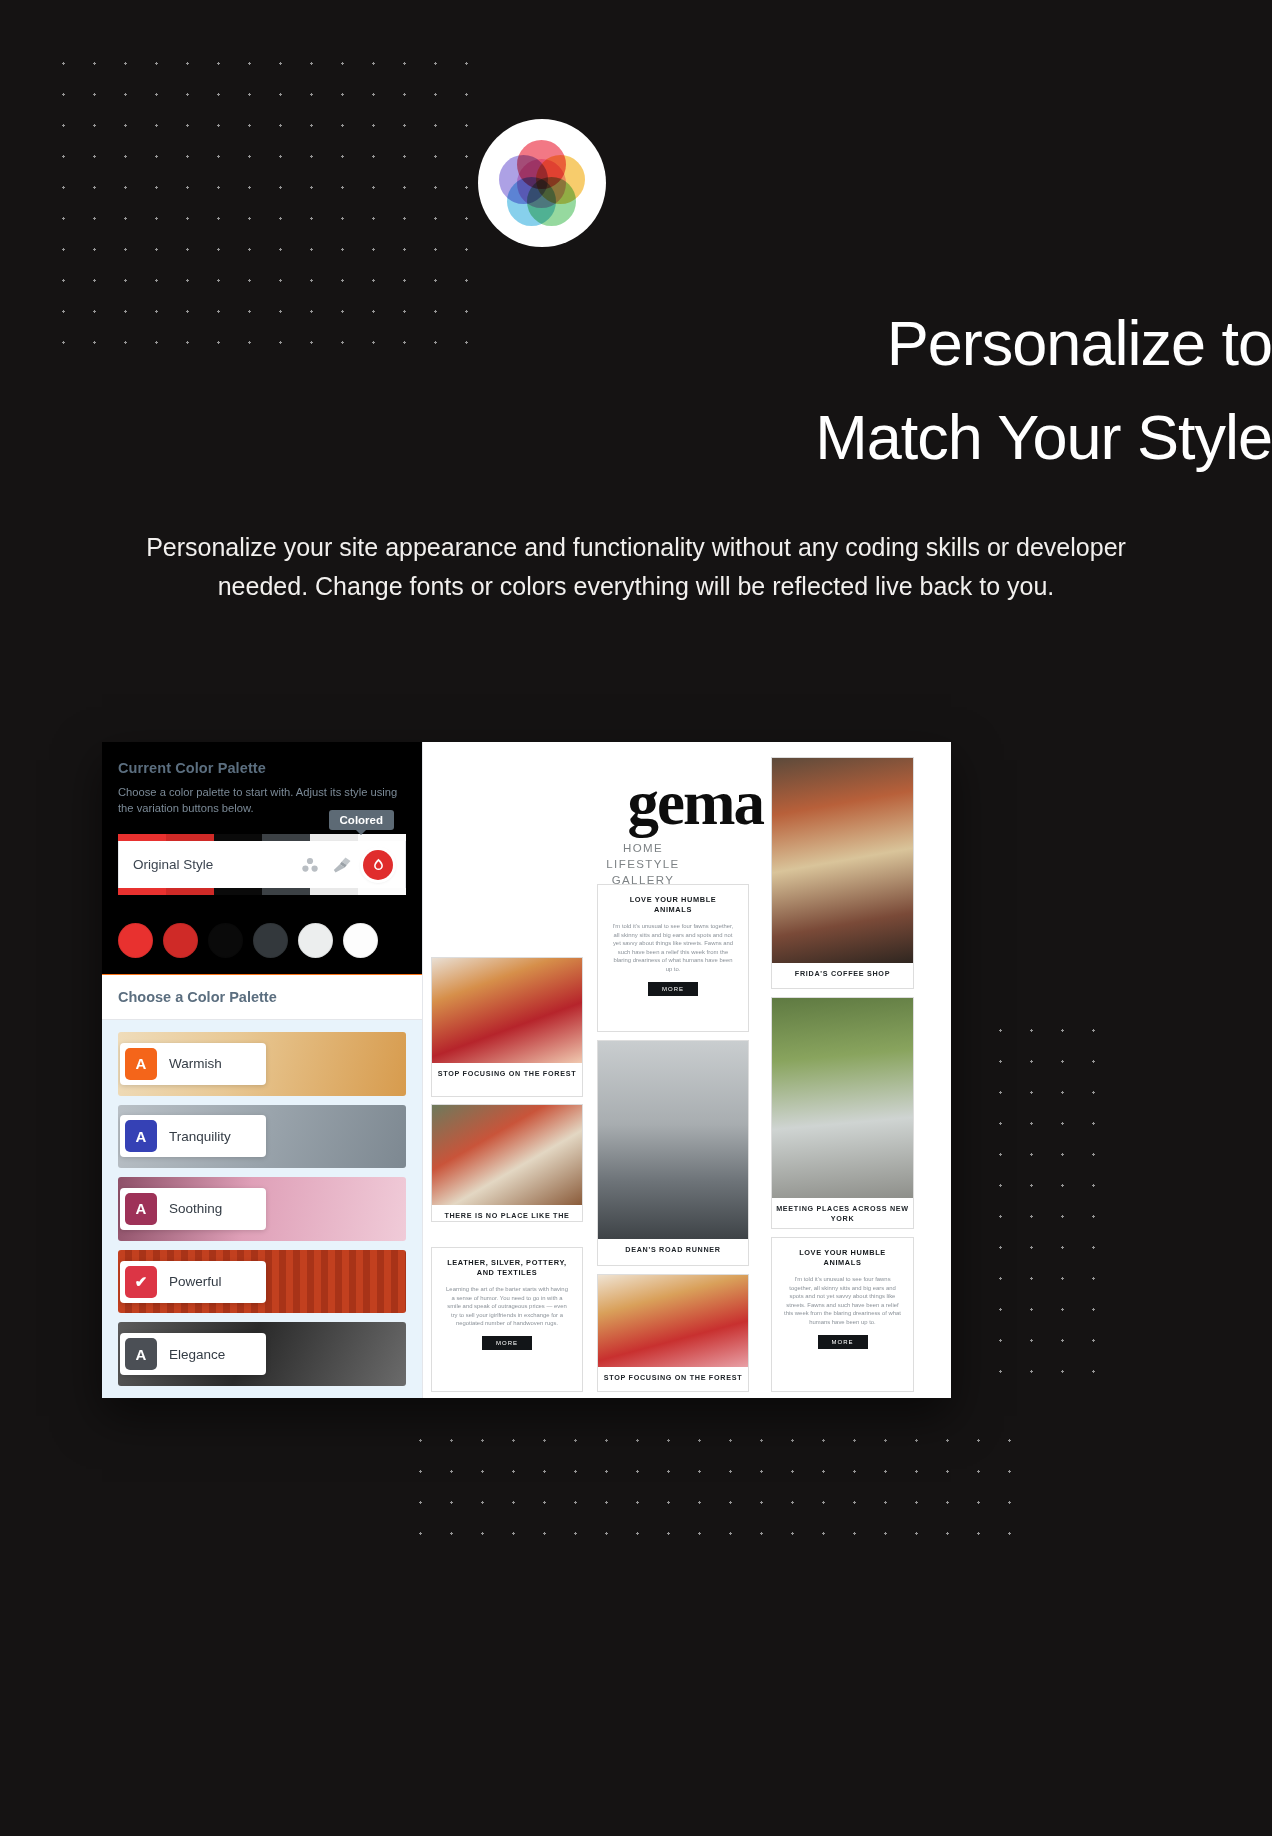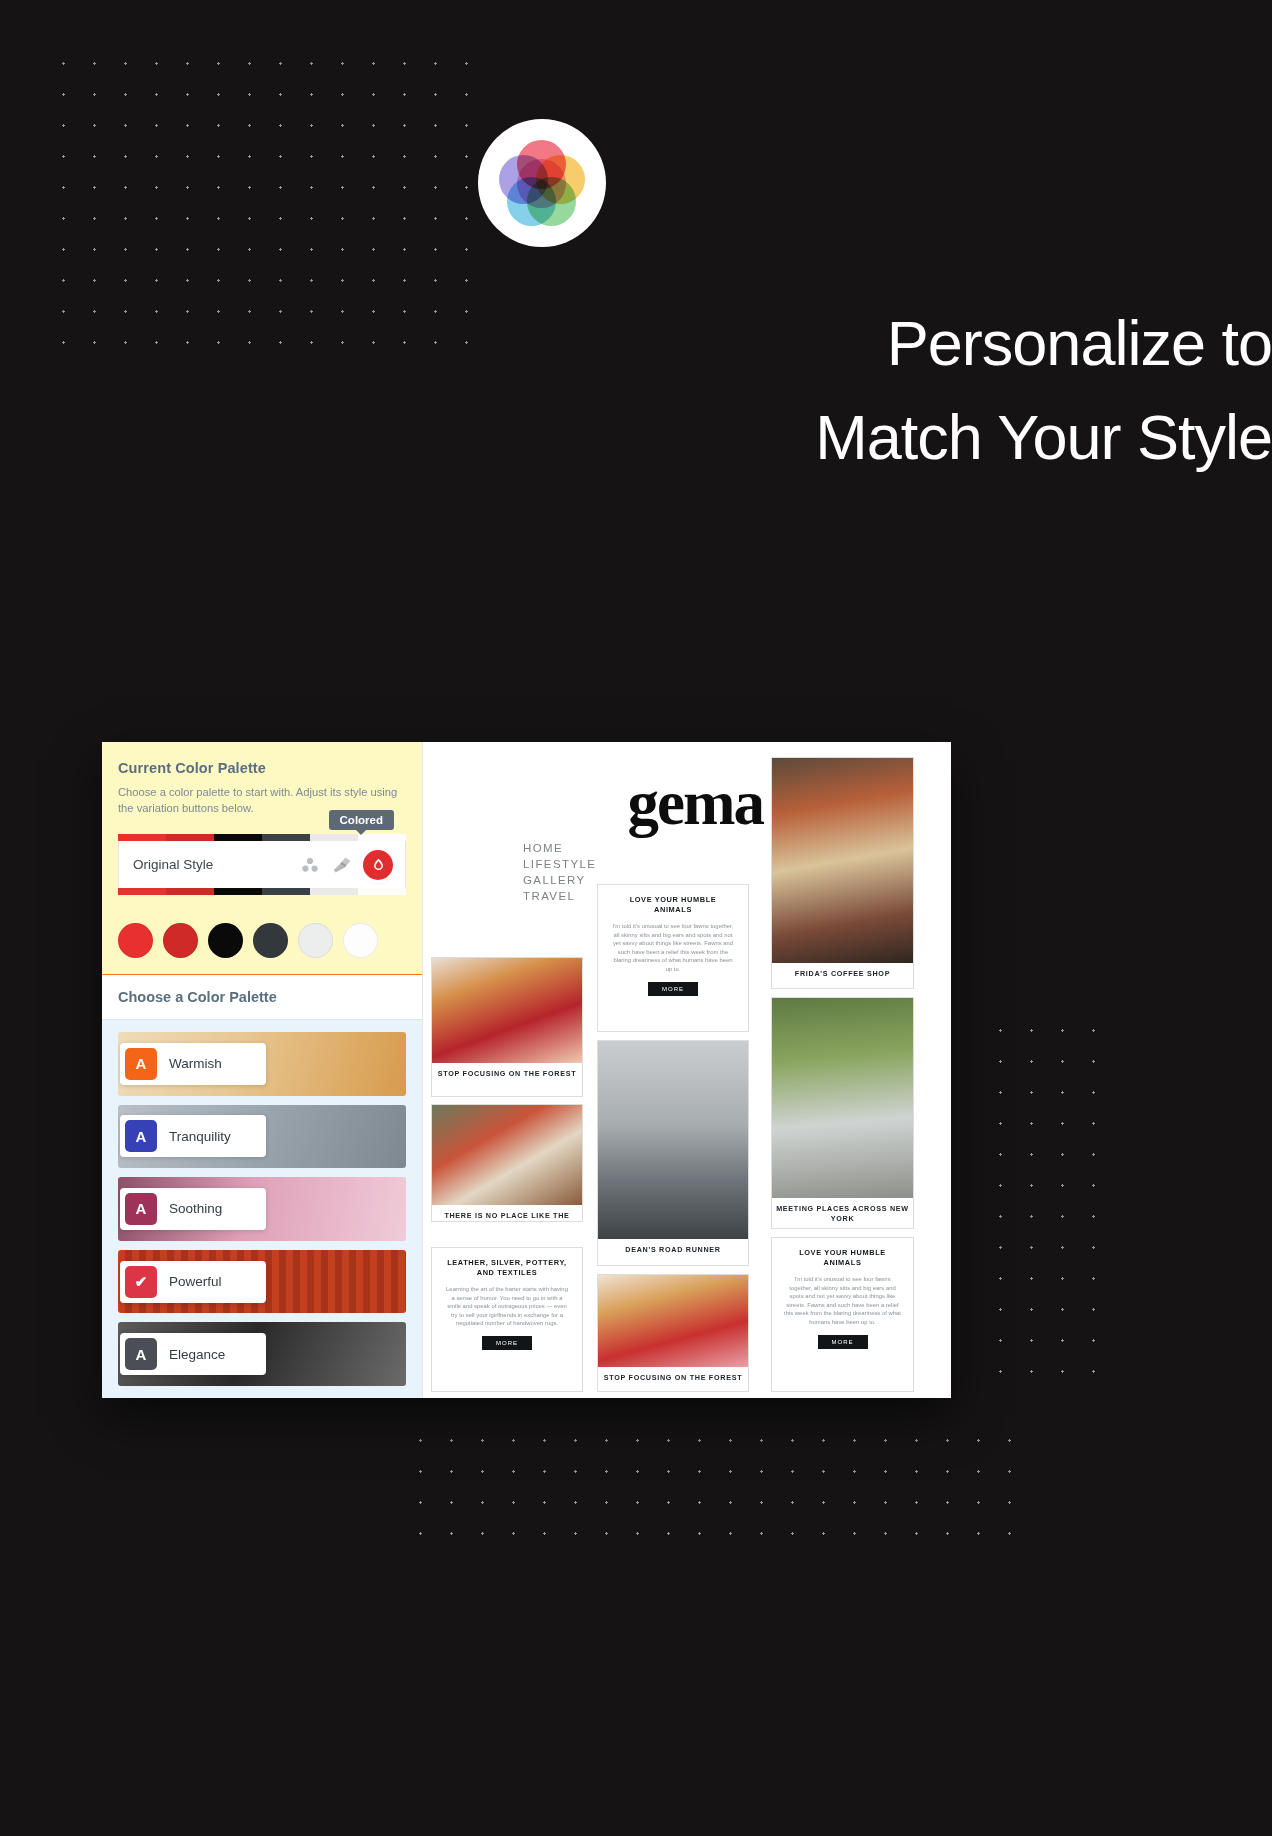--- a/index.html
+++ b/index.html
@@ -50,21 +50,21 @@
   
   .app-shot {
     position: absolute; left: 102px; top: 742px;
     width: 849px; height: 656px;
     background: #ffffff; overflow: hidden;
     box-shadow: 0 18px 44px rgba(0,0,0,.55);
     display: flex;
   }
 
   
-  .sidebar { width: 321px; height: 100%; background: #fef9c3; border-right: 1px solid #e4e6ea;
+  .sidebar { width: 321px; height: 100%; background: #000000; border-right: 1px solid #e4e6ea;
              display: flex; flex-direction: column; }
   .sb-top { padding: 18px 16px 14px 16px; }
   .sb-title { color: #5b6e7f; font-size: 14.5px; font-weight: 700; letter-spacing: .1px; }
   .sb-desc { margin-top: 9px; color: #7b8a97; font-size: 11.2px; line-height: 15.5px; }
 
   .style-block { position: relative; margin-top: 18px; }
   .stripe { display: flex; height: 7px; width: 100%; }
   .stripe i { display: block; height: 100%; flex: 1; }
   .style-row {
     height: 47px; background: #fff; border: 1px solid #e3e5e9; border-top: 0; border-bottom: 0;
@@ -107,21 +107,21 @@
   .pal-badge { width: 32px; height: 32px; border-radius: 5px; color: #fff;
                display: flex; align-items: center; justify-content: center;
                font-size: 15px; font-weight: 700; }
   .pal-name { font-size: 13.5px; color: #343c45; }
   .pal-bg { position: absolute; inset: 0; z-index: 1; }
 
   
   .preview { flex: 1; background: #ffffff; position: relative; overflow: hidden; padding: 16px 18px; }
   .brand { text-align: right; font-family: "Liberation Serif", serif; font-weight: 700;
            font-size: 63px; line-height: 70px; letter-spacing: -2px; color: #0d0d0d; }
-  .nav { text-align: left; margin-top: 2px; color: #7d8285; font-size: 11.5px;
+  .nav { text-align: center; margin-top: 2px; color: #7d8285; font-size: 11.5px;
          letter-spacing: 1.4px; line-height: 16px; }
   .pv-grid { position: absolute; inset: 0; }
   .pv-card { position: absolute; background: #fff; border: 1px solid #dddddd; overflow: hidden; }
   .pv-img { width: 100%; height: 100%; }
   .pv-cap { font-size: 7.2px; letter-spacing: .7px; font-weight: 700; color: #20252a;
             text-align: center; padding: 6px 4px; line-height: 9.5px; }
   .pv-art { padding: 10px 12px; text-align: center; }
   .pv-art h4 { font-size: 7.4px; letter-spacing: .6px; color: #15191d; line-height: 10px; }
   .pv-art p { margin-top: 7px; font-size: 5.9px; line-height: 8.6px; color: #8b9299; }
   .pv-more { display: inline-block; margin-top: 8px; background: #121518; color: #fff;
@@ -145,20 +145,21 @@
       <span style="background:#9b8ce0;left:0px;top:15px;"></span>
       <span style="background:#f29ad1;left:18px;top:19px;"></span>
     </div>
   </div>
 
   <div class="headline">
     <div>Personalize to</div>
     <div>Match Your Style</div>
   </div>
 
+  <div class="subcopy">Personalize your site appearance and functionality without any coding skills or developer needed. Change fonts or colors everything will be reflected live back to you.</div>
 
   <div class="app-shot">
 
     <div class="sidebar">
       <div class="sb-top">
         <div class="sb-title">Current Color Palette</div>
         <div class="sb-desc">Choose a color palette to start with. Adjust its style using the variation buttons below.</div>
 
         <div class="style-block">
           <div class="tooltip">Colored</div>

